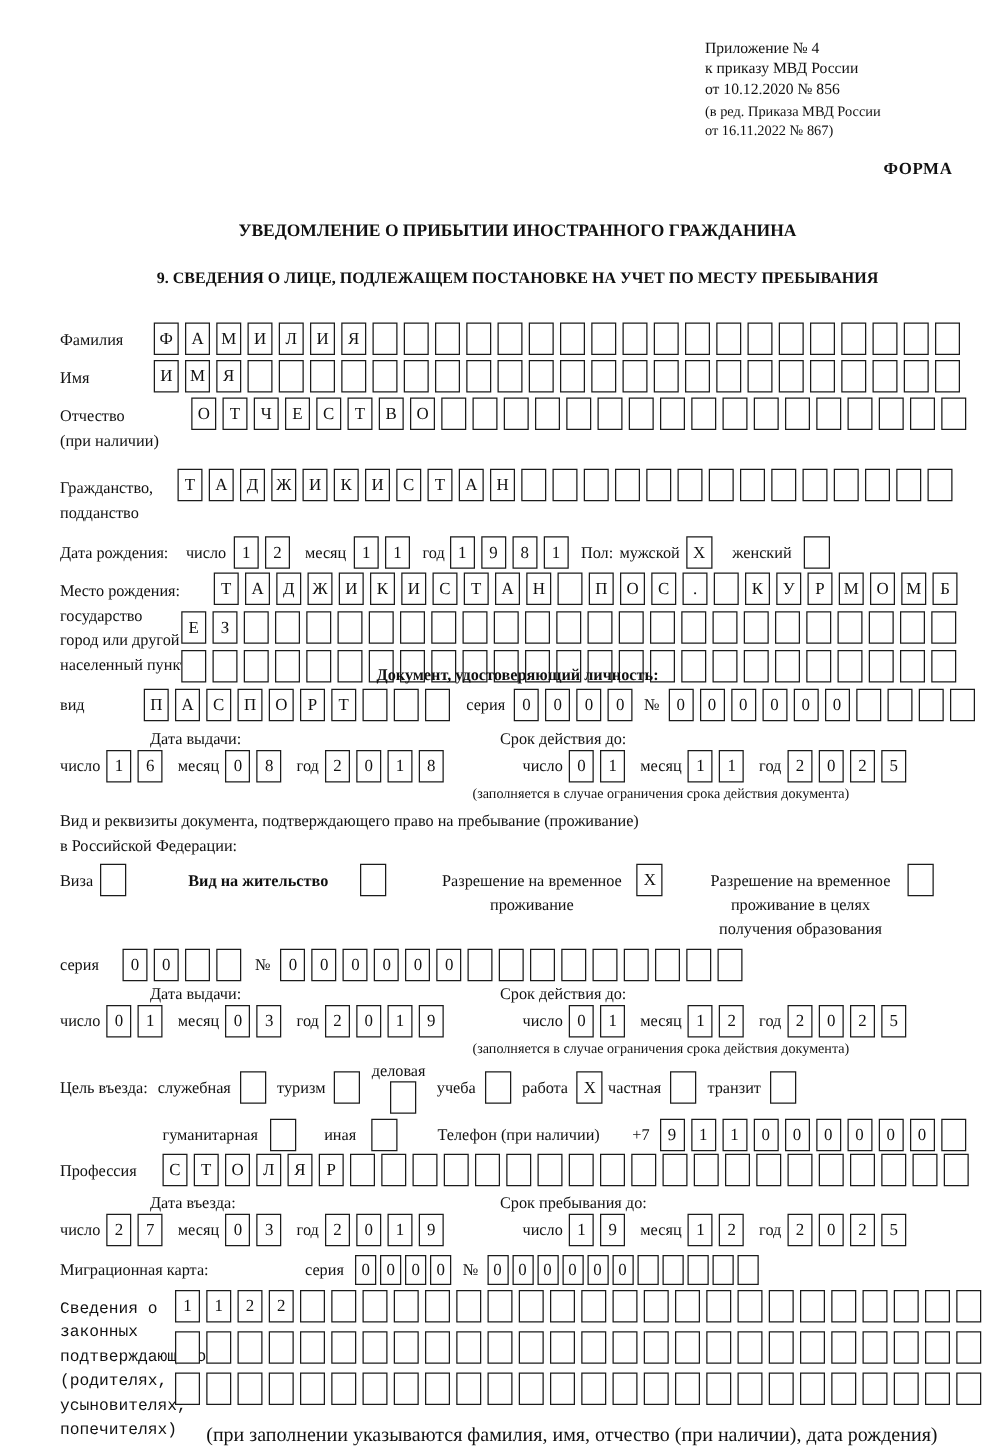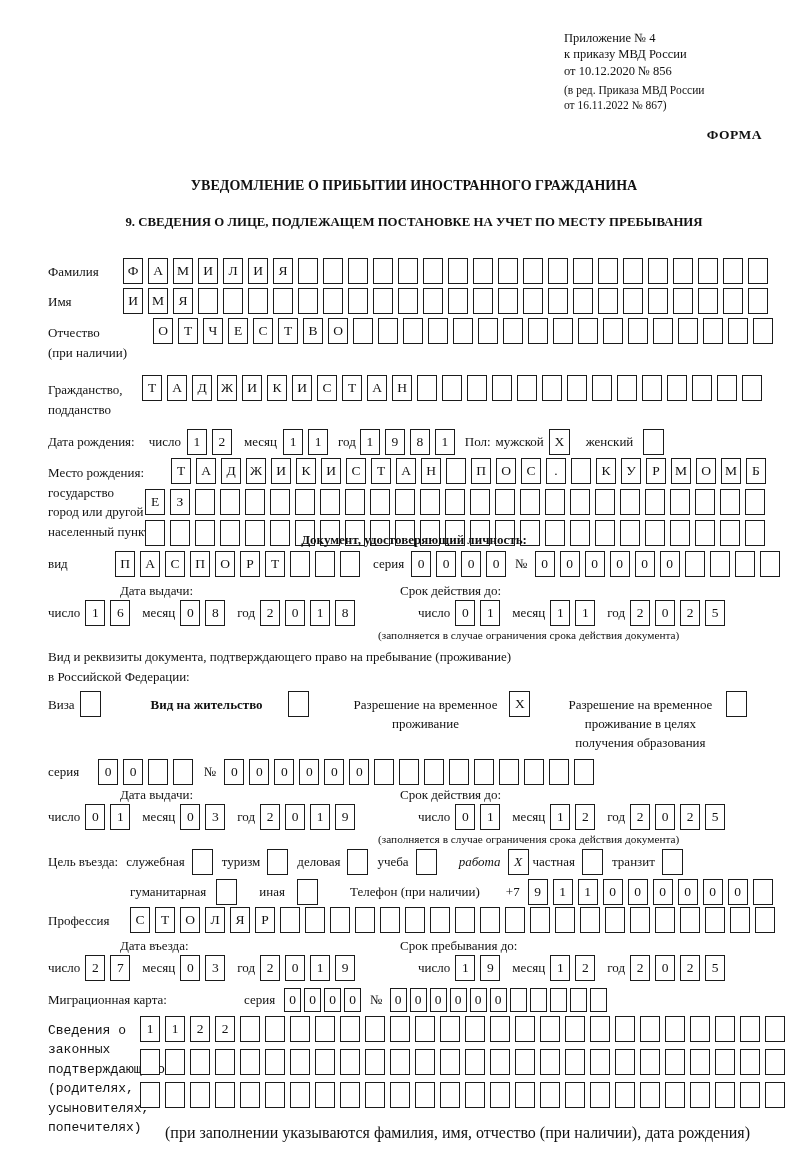--- a/index.html
+++ b/index.html
@@ -522,29 +522,29 @@
   <div class="frow" style="margin:4px 0 4px 0;align-items:center;">
     <span class="nw" style="margin-right:8px;">Цель въезда:</span>
     <span class="purp">
         <span>служебная</span>
         <span class="chk"></span>
       </span>
     <span class="purp" style="margin-left:9px;">
         <span>туризм</span>
         <span class="chk"></span>
       </span>
-    <span class="purp" style="margin-left:9px;">
+    <span class="purp" style="margin-left:9px;flex-direction:column;">
         <span>деловая</span>
         <span class="chk"></span>
       </span>
     <span class="purp" style="margin-left:9px;">
         <span>учеба</span>
         <span class="chk"></span>
       </span>
-    <span class="purp" style="margin-left:22px;font-style:italic;">
+    <span class="purp" style="margin-left:9px;">
         <span>работа</span>
         <span class="chk">Х</span>
       </span>
     <span class="purp" style="margin-left:4px;">
         <span>частная</span>
         <span class="chk"></span>
       </span>
     <span class="purp" style="margin-left:9px;">
         <span>транзит</span>
         <span class="chk"></span>

